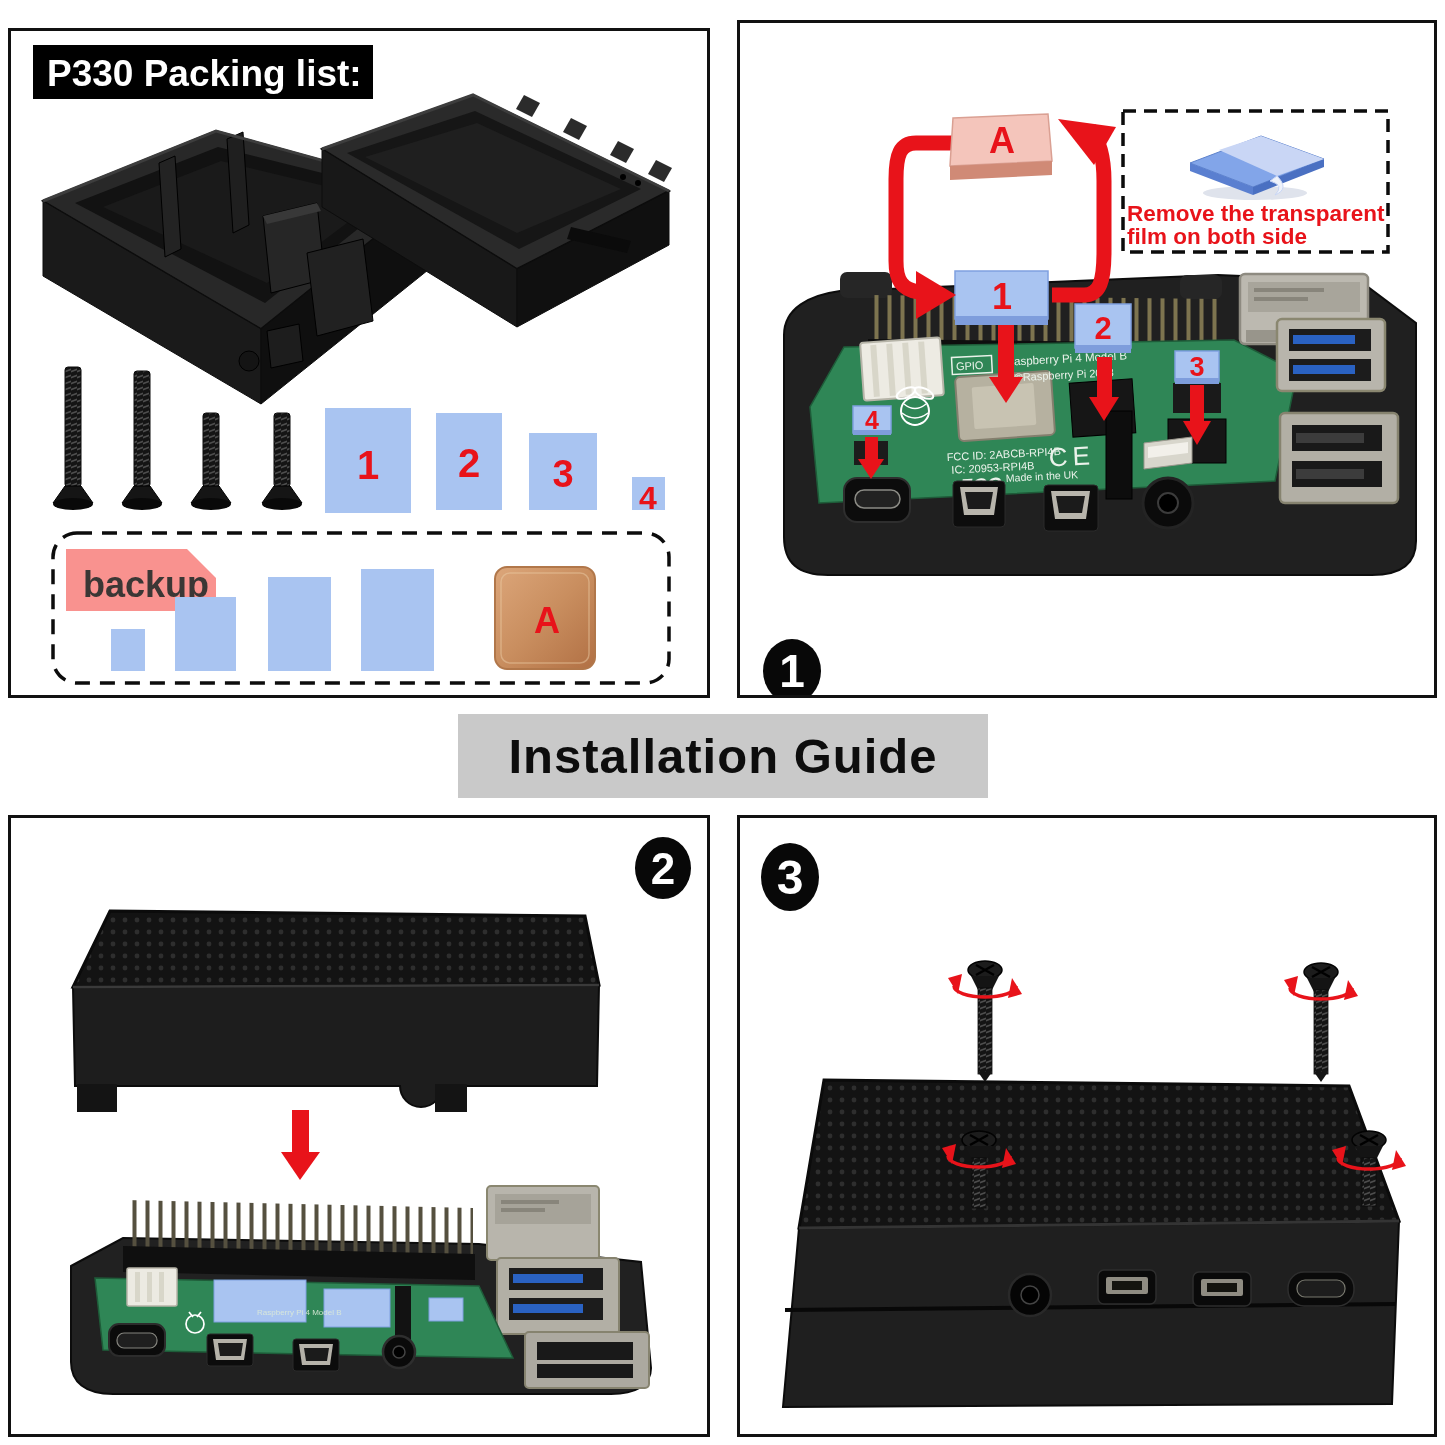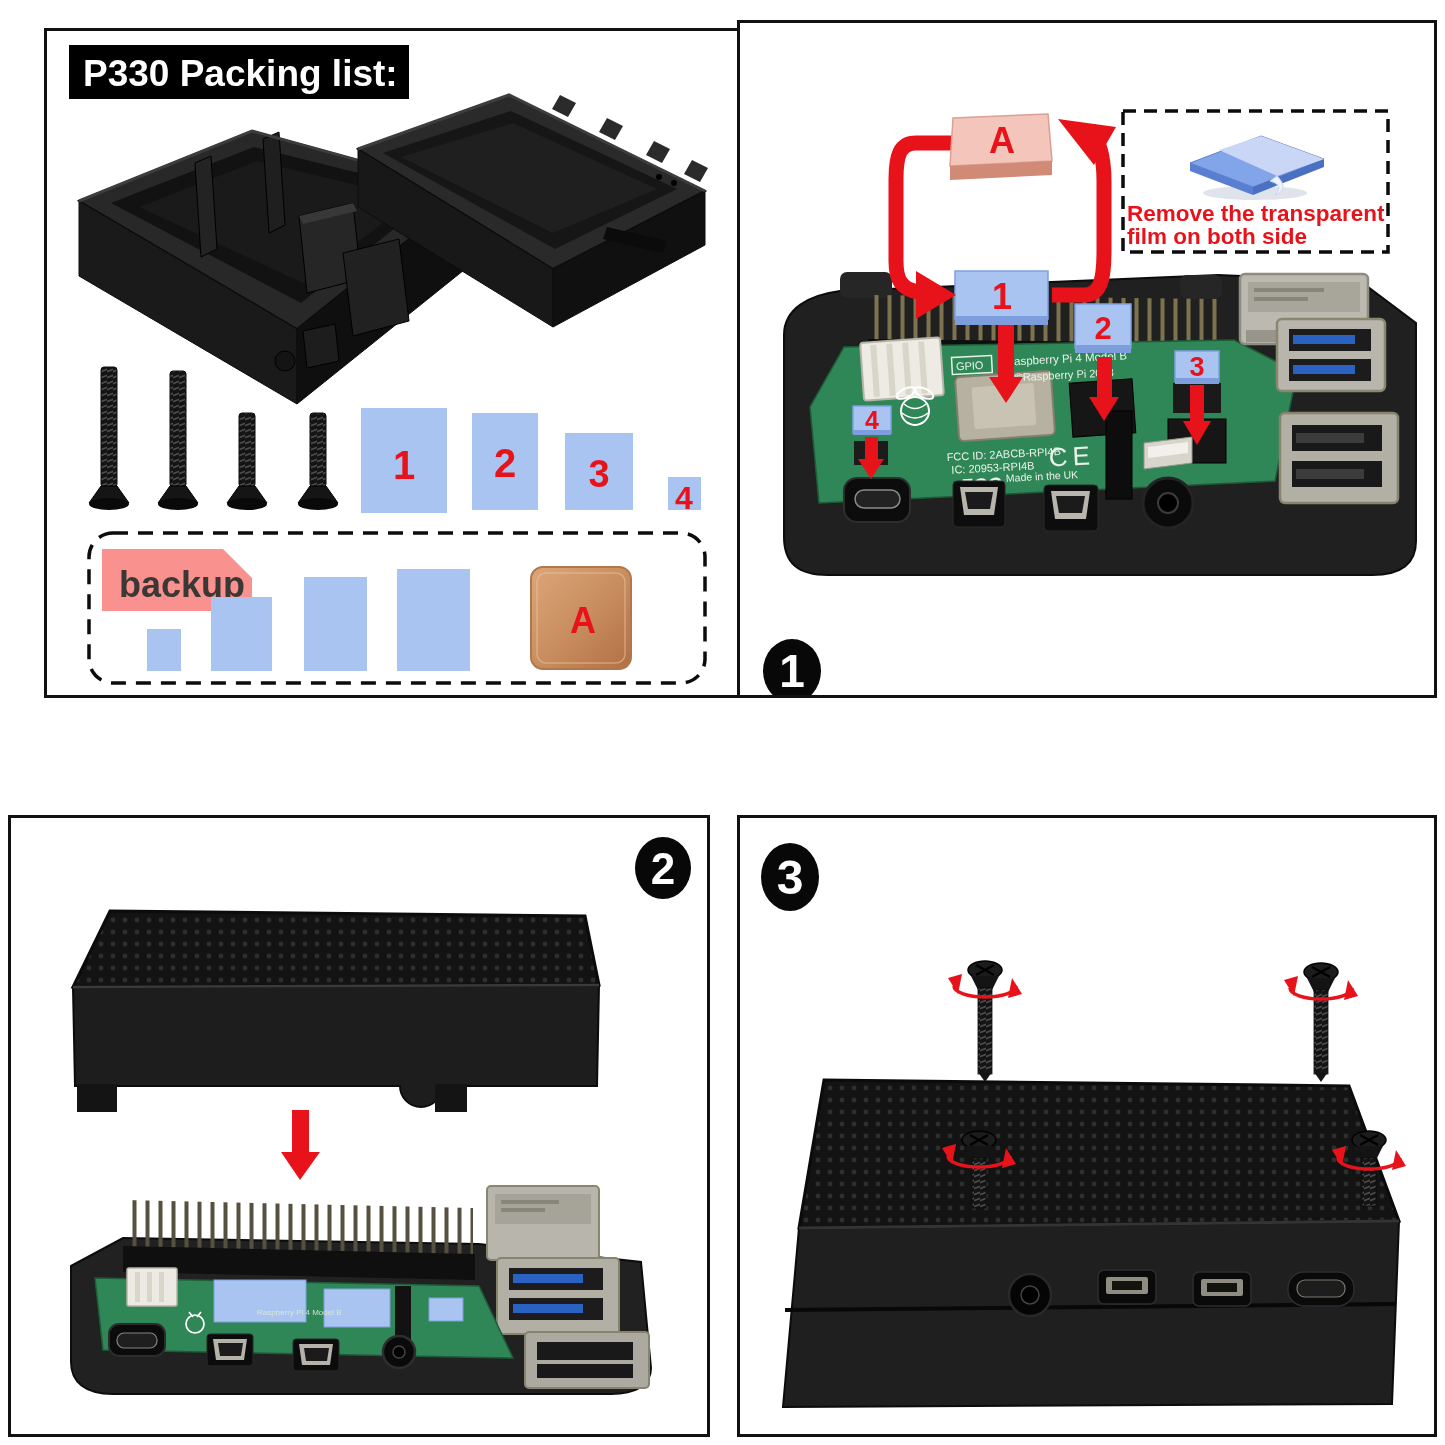--- a/index.html
+++ b/index.html
@@ -1,20 +1,20 @@
 <!DOCTYPE html>
 <html><head>
 <meta charset="utf-8">
 <style>
   html,body{margin:0;padding:0;background:#ffffff;}
   #canvas{position:relative;width:1445px;height:1445px;background:#fff;overflow:hidden;
           font-family:"Liberation Sans","DejaVu Sans",sans-serif;}
   .panel{position:absolute;border:3px solid #111;background:#fff;box-sizing:border-box;}
   .panel svg{display:block;width:100%;height:100%;}
-  #panel-packing{left:8px;top:28px;width:702px;height:670px;margin-left:36px;}
+  #panel-packing{left:8px;top:28px;width:702px;height:670px;}
   #panel-step1{left:737px;top:20px;width:700px;height:678px;}
   #panel-step2{left:8px;top:815px;width:702px;height:622px;}
   #panel-step3{left:737px;top:815px;width:700px;height:622px;}
   #guide-band{position:absolute;left:458px;top:714px;width:530px;height:84px;background:#c9c9c9;
               display:flex;align-items:center;justify-content:center;}
   #guide-band span{font-size:49px;font-weight:bold;color:#0d0d0d;letter-spacing:1px;white-space:nowrap;}
   svg text{font-family:"Liberation Sans","DejaVu Sans",sans-serif;}
   .t-red{fill:#e8131a;font-weight:bold;}
   .t-white{fill:#ffffff;font-weight:bold;}
   .t-silk{fill:#eaf2ea;}
@@ -287,20 +287,23 @@
         <text x="387" y="221" font-size="22.5" class="t-red">film on both side</text>
       </g>
 
       <g>
         <ellipse cx="52" cy="648" rx="29" ry="32" fill="#080808"></ellipse>
         <text x="52" y="664" font-size="46" class="t-white" text-anchor="middle">1</text>
       </g>
     </svg>
   </section>
 
+  <div id="guide-band">
+    <span>Installation Guide</span>
+  </div>
 
   <section class="panel" id="panel-step2">
     <svg viewBox="0 0 696 616">
       <defs>
         <pattern id="dots3" width="12" height="12" patternUnits="userSpaceOnUse">
           <rect width="12" height="12" fill="#131313"></rect>
           <circle cx="6" cy="6" r="2.4" fill="#2e2e2e"></circle>
         </pattern>
         <pattern id="pins3" width="13" height="60" patternUnits="userSpaceOnUse">
           <rect x="4.5" y="0" width="4" height="60" fill="#55503f"></rect>

